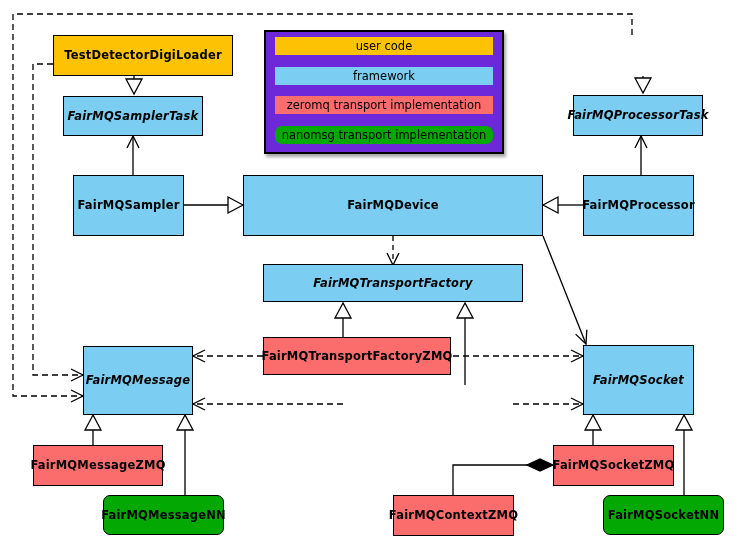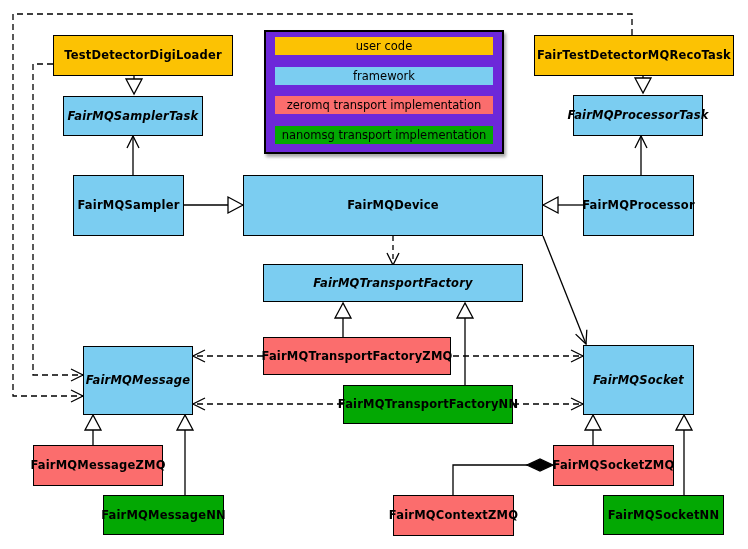--- a/index.html
+++ b/index.html
@@ -11,21 +11,21 @@
   .node{
     position:absolute;display:flex;align-items:center;justify-content:center;
     border:1.5px solid #000;box-sizing:border-box;
     font-size:11.5px;font-weight:bold;color:#000;text-align:center;
     letter-spacing:.2px;line-height:1.1;padding:0 2px;
   }
   .abstract{font-style:italic;}
   .user-code{background:#FCC203;}
   .framework{background:#7BCDF1;}
   .zeromq{background:#FB6D6D;text-align:right;}
-  .nanomsg{background:#03A803;}
+  .nanomsg{background:#03A803;border-radius:7px;}
   
   #n-digi{left:53px;top:35px;width:180px;height:41px;}
   #n-reco{left:534px;top:35px;width:200px;height:41px;}
   #n-samplertask{left:63px;top:96px;width:140px;height:40px;}
   #n-processortask{left:573px;top:95px;width:130px;height:41px;}
   #n-sampler{left:73px;top:175px;width:111px;height:61px;}
   #n-device{left:243px;top:175px;width:300px;height:61px;}
   #n-processor{left:583px;top:175px;width:111px;height:61px;}
   #n-factory{left:263px;top:264px;width:260px;height:38px;}
   #n-factoryzmq{left:263px;top:337px;width:188px;height:38px;}
@@ -165,37 +165,35 @@
 
   <div class="legend">
     <div id="lg-0" class="swatch user-code">user code</div>
     <div id="lg-1" class="swatch framework">framework</div>
     <div id="lg-2" class="swatch zeromq">zeromq transport implementation</div>
     <div id="lg-3" class="swatch nanomsg">nanomsg transport implementation</div>
   </div>
 
   <div id="n-digi" class="node user-code">TestDetectorDigiLoader</div>
 
-  <div id="n-reco" class="node user-code">FairTestDetectorMQRecoTask</div>
 
   <div id="n-samplertask" class="node framework abstract">FairMQSamplerTask</div>
 
   <div id="n-processortask" class="node framework abstract">FairMQProcessorTask</div>
 
   <div id="n-sampler" class="node framework">FairMQSampler</div>
 
   <div id="n-processor" class="node framework">FairMQProcessor</div>
 
   <div id="n-device" class="node framework">FairMQDevice</div>
 
   <div id="n-factory" class="node framework abstract">FairMQTransportFactory</div>
 
   <div id="n-factoryzmq" class="node zeromq">FairMQTransportFactoryZMQ</div>
 
-  <div id="n-factorynn" class="node nanomsg">FairMQTransportFactoryNN</div>
 
   <div id="n-message" class="node framework abstract">FairMQMessage</div>
 
   <div id="n-socket" class="node framework abstract">FairMQSocket</div>
 
   <div id="n-messagezmq" class="node zeromq">FairMQMessageZMQ</div>
 
   <div id="n-contextzmq" class="node zeromq">FairMQContextZMQ</div>
 
   <div id="n-messagenn" class="node nanomsg">FairMQMessageNN</div>

